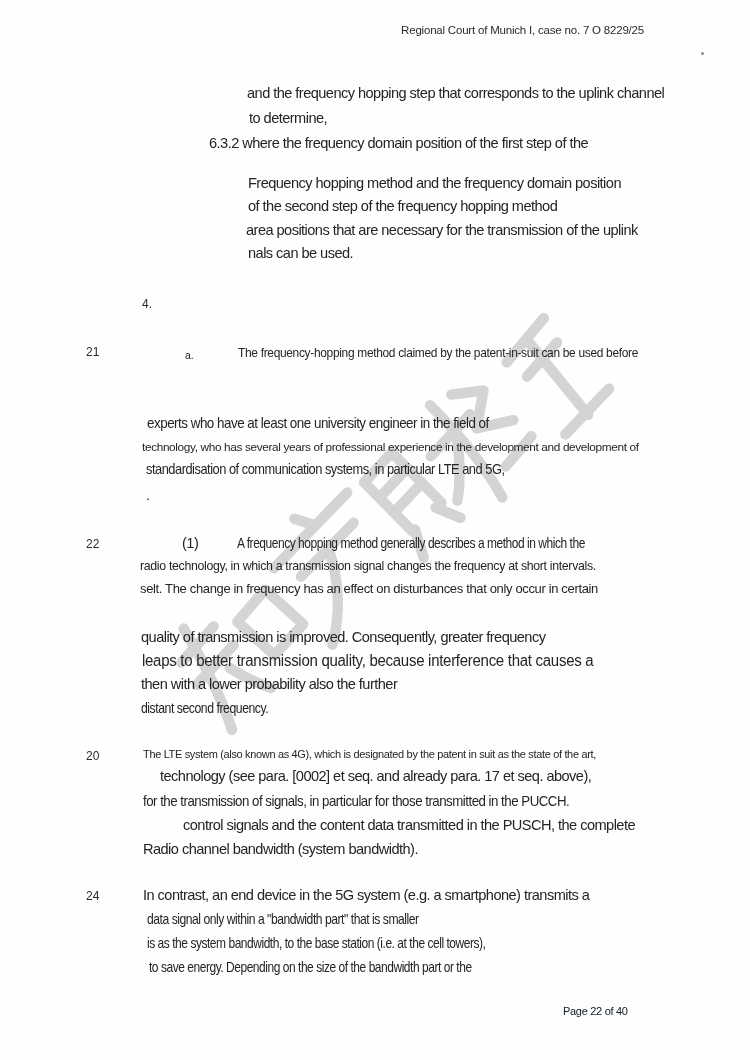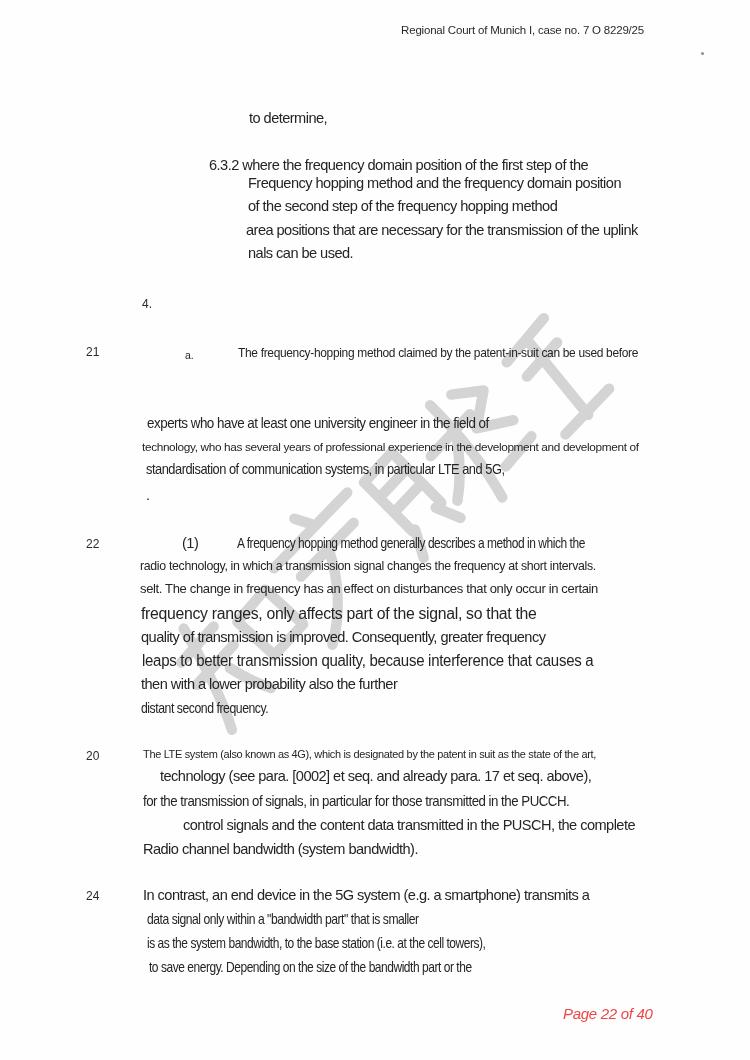--- a/index.html
+++ b/index.html
@@ -17,21 +17,21 @@
     transform-origin:0 50%;
     color:#242424;
   }
   .xl {font-size:15.8px;letter-spacing:-0.3px;}
   .lg {font-size:14.6px;letter-spacing:-0.55px;}
   .md {font-size:13px;letter-spacing:-0.35px;}
   .sm {font-size:11.8px;letter-spacing:-0.35px;}
   .xs {font-size:10.5px;}
   .num{font-size:12px;color:#2a2a2a;}
   .hdr{font-size:11.5px;letter-spacing:-0.2px;color:#2a2a2a;}
-  .ftr{font-size:15px;letter-spacing:-0.3px;color:#ef4444;font-style:italic;}
+  .ftr{font-size:11px;letter-spacing:-0.3px;color:#0f172a;}
   .speck{
     position:absolute;left:701px;top:52px;
     width:3px;height:3px;border-radius:50%;background:#8d8d8d;
   }
   .watermark{
     position:absolute;left:0;top:0;z-index:0;pointer-events:none;
   }
   .textlayer{position:absolute;left:0;top:0;width:750px;height:1060px;z-index:1;}
 </style>
 </head>
@@ -78,44 +78,44 @@
         <path d="M0,34 L42,30"></path>
       </g>
     </g>
   </svg>
 
   <div class="textlayer">
 
     <div class="line hdr" style="top:24px;right:106px;">Regional Court of Munich I, case no. 7 O 8229/25</div>
     <div class="speck"></div>
 
+    <div class="line lg" style="left:247px;top:85px;">and the frequency hopping step that corresponds to the uplink channel</div>
     <div class="line lg" style="left:249px;top:110px;">to determine,</div>
 
-    <div class="line lg" style="left:209px;top:157px;text-align:center;">6.3.2 where the frequency domain position of the first step of the</div>
+    <div class="line lg" style="left:209px;top:135px;text-align:center;">6.3.2 where the frequency domain position of the first step of the</div>
     <div class="line lg" style="left:248px;top:175px;">Frequency hopping method and the frequency domain position</div>
     <div class="line lg" style="left:248px;top:198px;">of the second step of the frequency hopping method</div>
     <div class="line lg" style="left:246px;top:222px;">area positions that are necessary for the transmission of the uplink</div>
     <div class="line lg" style="left:248px;top:245px;">nals can be used.</div>
 
     <div class="line num" style="left:142px;top:297px;">4.</div>
 
     <div class="line num" style="left:86px;top:345px;">21</div>
     <div class="line xs" style="left:185px;top:349px;">a.</div>
     <div class="line md" style="left:238px;top:345px;transform:scaleX(0.92);">The frequency-hopping method claimed by the patent-in-suit can be used before</div>
     <div class="line lg" style="left:147px;top:415px;transform:scaleX(0.92);">experts who have at least one university engineer in the field of</div>
     <div class="line sm" style="left:142px;top:440px;">technology, who has several years of professional experience in the development and development of</div>
     <div class="line lg" style="left:146px;top:461px;transform:scaleX(0.88);">standardisation of communication systems, in particular LTE and 5G,</div>
     <div class="line lg" style="left:146px;top:487px;">.</div>
 
     <div class="line num" style="left:86px;top:537px;">22</div>
     <div class="line lg" style="left:182px;top:535px;">(1)</div>
     <div class="line lg" style="left:237px;top:535px;transform:scaleX(0.82);">A frequency hopping method generally describes a method in which the</div>
     <div class="line md" style="left:140px;top:558px;transform:scaleX(0.95);">radio technology, in which a transmission signal changes the frequency at short intervals.</div>
     <div class="line md" style="left:140px;top:581px;">selt. The change in frequency has an effect on disturbances that only occur in certain</div>
-    <div class="line xl" style="left:141px;top:605px;">frequency ranges, only affects part of the signal, so that the</div>
     <div class="line lg" style="left:141px;top:629px;">quality of transmission is improved. Consequently, greater frequency</div>
     <div class="line xl" style="left:142px;top:652px;transform:scaleX(0.95);">leaps to better transmission quality, because interference that causes a</div>
     <div class="line lg" style="left:141px;top:676px;">then with a lower probability also the further</div>
     <div class="line lg" style="left:141px;top:700px;transform:scaleX(0.84);">distant second frequency.</div>
 
     <div class="line num" style="left:86px;top:749px;">20</div>
     <div class="line sm" style="left:143px;top:747px;transform:scaleX(0.93);">The LTE system (also known as 4G), which is designated by the patent in suit as the state of the art,</div>
     <div class="line lg" style="left:136px;top:768px;margin-left:24px;">technology (see para. [0002] et seq. and already para. 17 et seq. above),</div>
     <div class="line lg" style="left:143px;top:793px;transform:scaleX(0.91);">for the transmission of signals, in particular for those transmitted in the PUCCH.</div>
     <div class="line lg" style="left:143px;top:817px;margin-left:40px;">control signals and the content data transmitted in the PUSCH, the complete</div>

